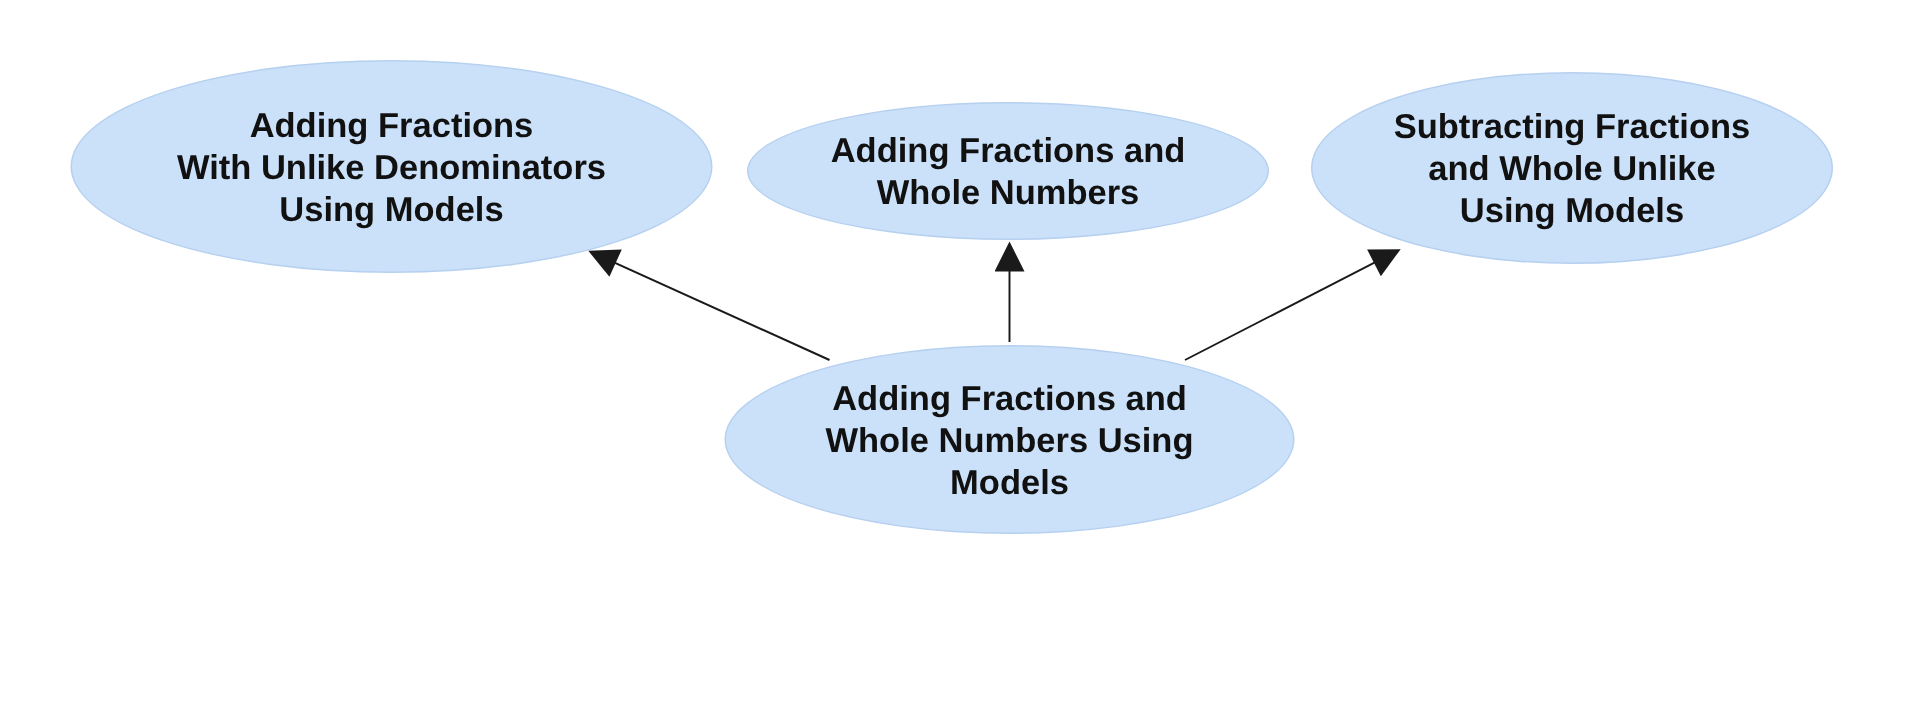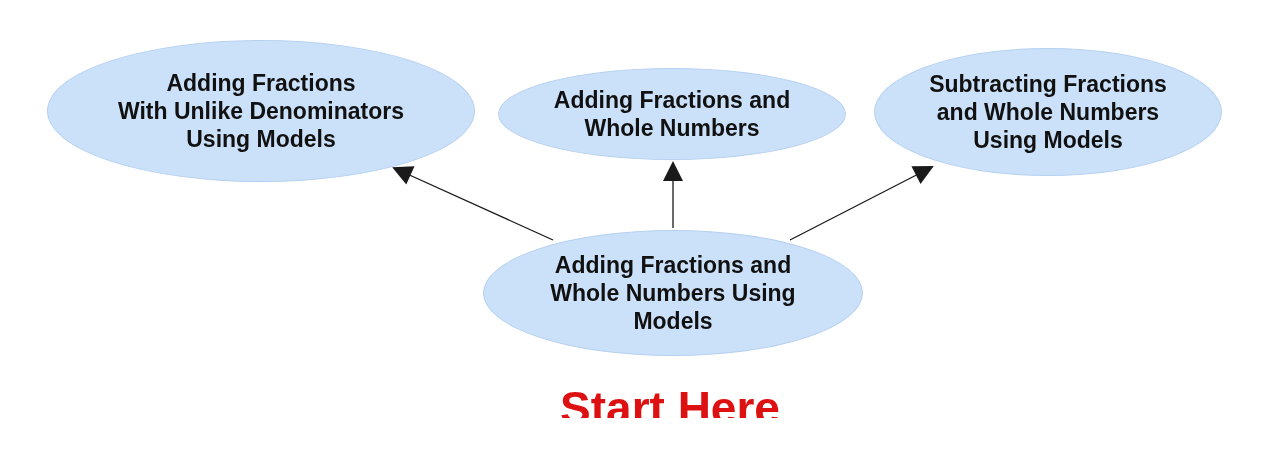--- a/index.html
+++ b/index.html
@@ -100,25 +100,24 @@
 Using Models</div>
   </div>
 
   <div class="node" id="node-middle">
     <div class="label">Adding Fractions and
 Whole Numbers</div>
   </div>
 
   <div class="node" id="node-right">
     <div class="label">Subtracting Fractions
-and Whole Numbers
+and Whole Unlike
 Using Models</div>
   </div>
 
   <div class="node" id="node-bottom">
     <div class="label">Adding Fractions and
 Whole Numbers Using
 Models</div>
   </div>
 
-  <div class="start-label">Start Here</div>
 
 </div>
 
 </body></html>

